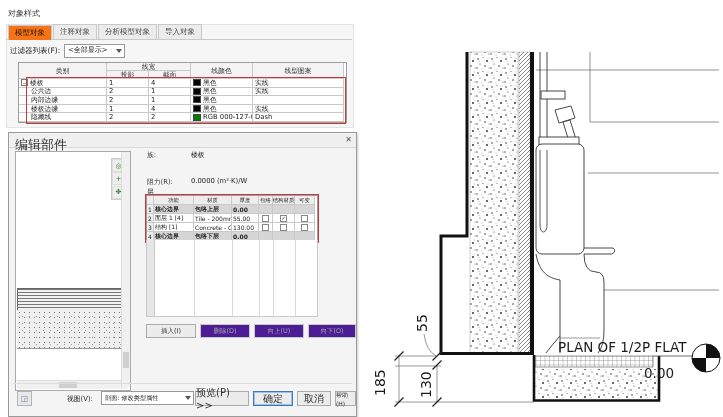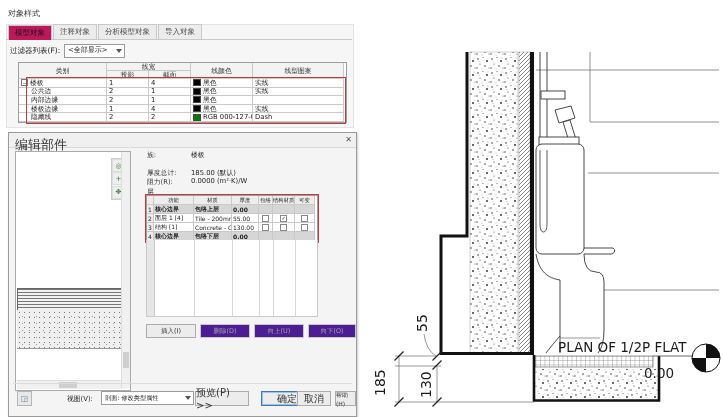--- a/index.html
+++ b/index.html
@@ -4,21 +4,21 @@
 <style>
   html,body{margin:0;padding:0;background:#fff;}
   #stage{position:relative;width:723px;height:417px;background:#fff;overflow:hidden;
          font-family:"DejaVu Sans","Liberation Sans",sans-serif;color:#222;}
   .abs{position:absolute;}
   
   #os-panel{left:6px;top:24px;width:346px;height:102px;background:#f6f6f6;border:1px solid #e3e3e3;}
   #os-title{left:8px;top:8px;font-size:8px;color:#333;}
   #os-tabs{left:8px;top:26px;height:13px;display:flex;align-items:flex-end;font-size:7.5px;}
   .os-tab{padding:2px 6px;border:1px solid #c9c9c9;border-bottom:none;background:#ececec;color:#444;margin-right:1px;}
-  .os-tab.active{background:#be185d;color:#111;position:relative;top:1px;}
+  .os-tab.active{background:#f97316;color:#111;position:relative;top:1px;}
   #os-tabline{left:6px;top:39px;width:346px;height:0;border-top:1px solid #c9c9c9;}
   #os-filter-label{left:10px;top:46px;font-size:7.5px;}
   #os-filter{left:64px;top:44px;width:56px;height:12px;background:#fff;border:1px solid #9a9a9a;
              font-size:7px;line-height:11px;padding-left:3px;}
   .dd-arrow{position:absolute;right:2px;top:4px;width:0;height:0;border-left:3px solid transparent;
             border-right:3px solid transparent;border-top:4px solid #555;}
   #os-table{left:18px;top:62px;width:327px;background:#fff;border:1px solid #9d9d9d;
             display:grid;grid-template-columns:88px 42px 42px 62px 91px;
             grid-template-rows:8px 8px 8.6px 8.6px 8.6px 8.6px 8.6px;font-size:6.8px;}
   .oc{border-right:1px solid #c9c9c9;border-bottom:1px solid #c9c9c9;display:flex;align-items:center;
@@ -73,21 +73,21 @@
   .ea-btn.disabled{color:#a5a5a5;border-color:#c9c9c9;background:#4c1d95;}
   #ea-sep{left:4px;top:250px;width:339px;border-top:1px solid #ddd;}
   #ea-view-icon{left:8px;top:258px;width:13px;height:13px;border:1px solid #b5b5b5;background:#e8e8e8;
                 display:flex;align-items:center;justify-content:center;font-size:8px;color:#6a8aa5;}
   #ea-view-label{left:58px;top:261px;font-size:6.8px;}
   #ea-view-dd{left:92px;top:258px;width:88px;height:12px;background:#fff;border:1px solid #9a9a9a;
               font-size:6.2px;line-height:11px;padding-left:3px;}
   .btm-btn{position:absolute;top:258px;height:13px;background:#ececec;border:1px solid #ababab;
            font-size:10px;display:flex;align-items:center;justify-content:center;color:#333;}
   #ea-preview-btn{left:186px;width:52px;}
-  #ea-ok{left:252px;width:38px;border:1px solid #3a79bd;box-shadow:0 0 0 1px #9ec3e8 inset;padding-left:6px;}
+  #ea-ok{left:244px;width:38px;border:1px solid #3a79bd;box-shadow:0 0 0 1px #9ec3e8 inset;}
   #ea-cancel{left:288px;width:32px;}
   #ea-help{left:326px;width:19px;font-size:6px;}
   
   #draw{left:0;top:0;width:723px;height:417px;}
   svg text{font-family:"DejaVu Sans","Liberation Sans",sans-serif;}
 </style>
 </head>
 <body>
 
 <div id="stage">
@@ -184,24 +184,20 @@
         <div class="abs" id="ea-pv-hthumb"></div>
       </div>
       <div class="abs" id="ea-pv-vscroll">
         <div class="abs" id="ea-pv-vthumb"></div>
       </div>
     </div>
 
     <div class="ea-info-row" style="top:17px">
         <span class="ea-info-lab">族:</span>
         <span class="ea-info-val">楼板</span>
-      </div>
-    <div class="ea-info-row" style="top:35px">
-        <span class="ea-info-lab">厚度总计:</span>
-        <span class="ea-info-val">185.00 (默认)</span>
       </div>
     <div class="ea-info-row" style="top:44px">
         <span class="ea-info-lab">阻力(R):</span>
         <span class="ea-info-val">0.0000 (m²·K)/W</span>
       </div>
     <div class="ea-info-row" style="top:53px" hidden=""></div>
 
 
     <div class="abs" id="ea-layers-label">层</div>
 

